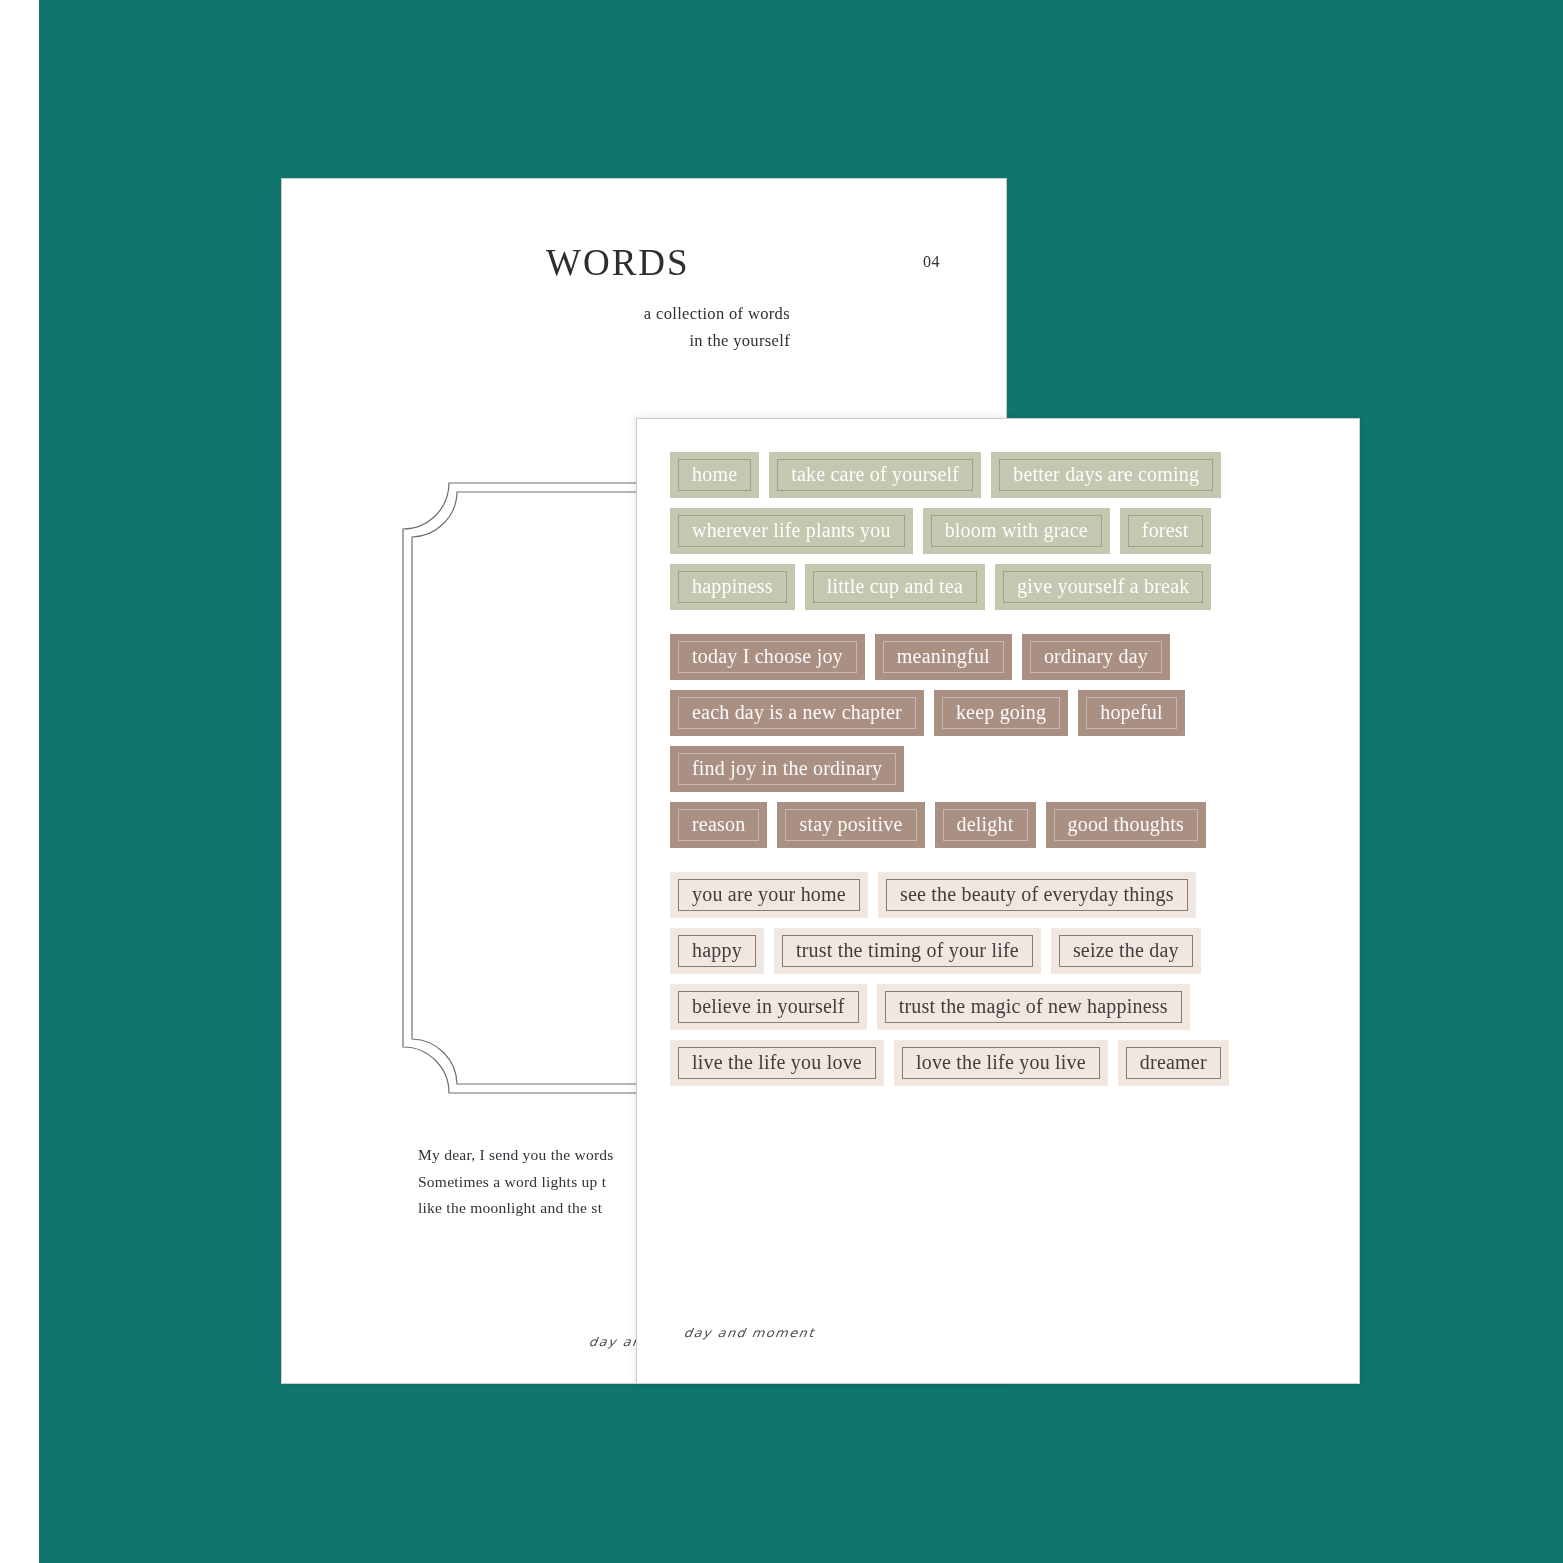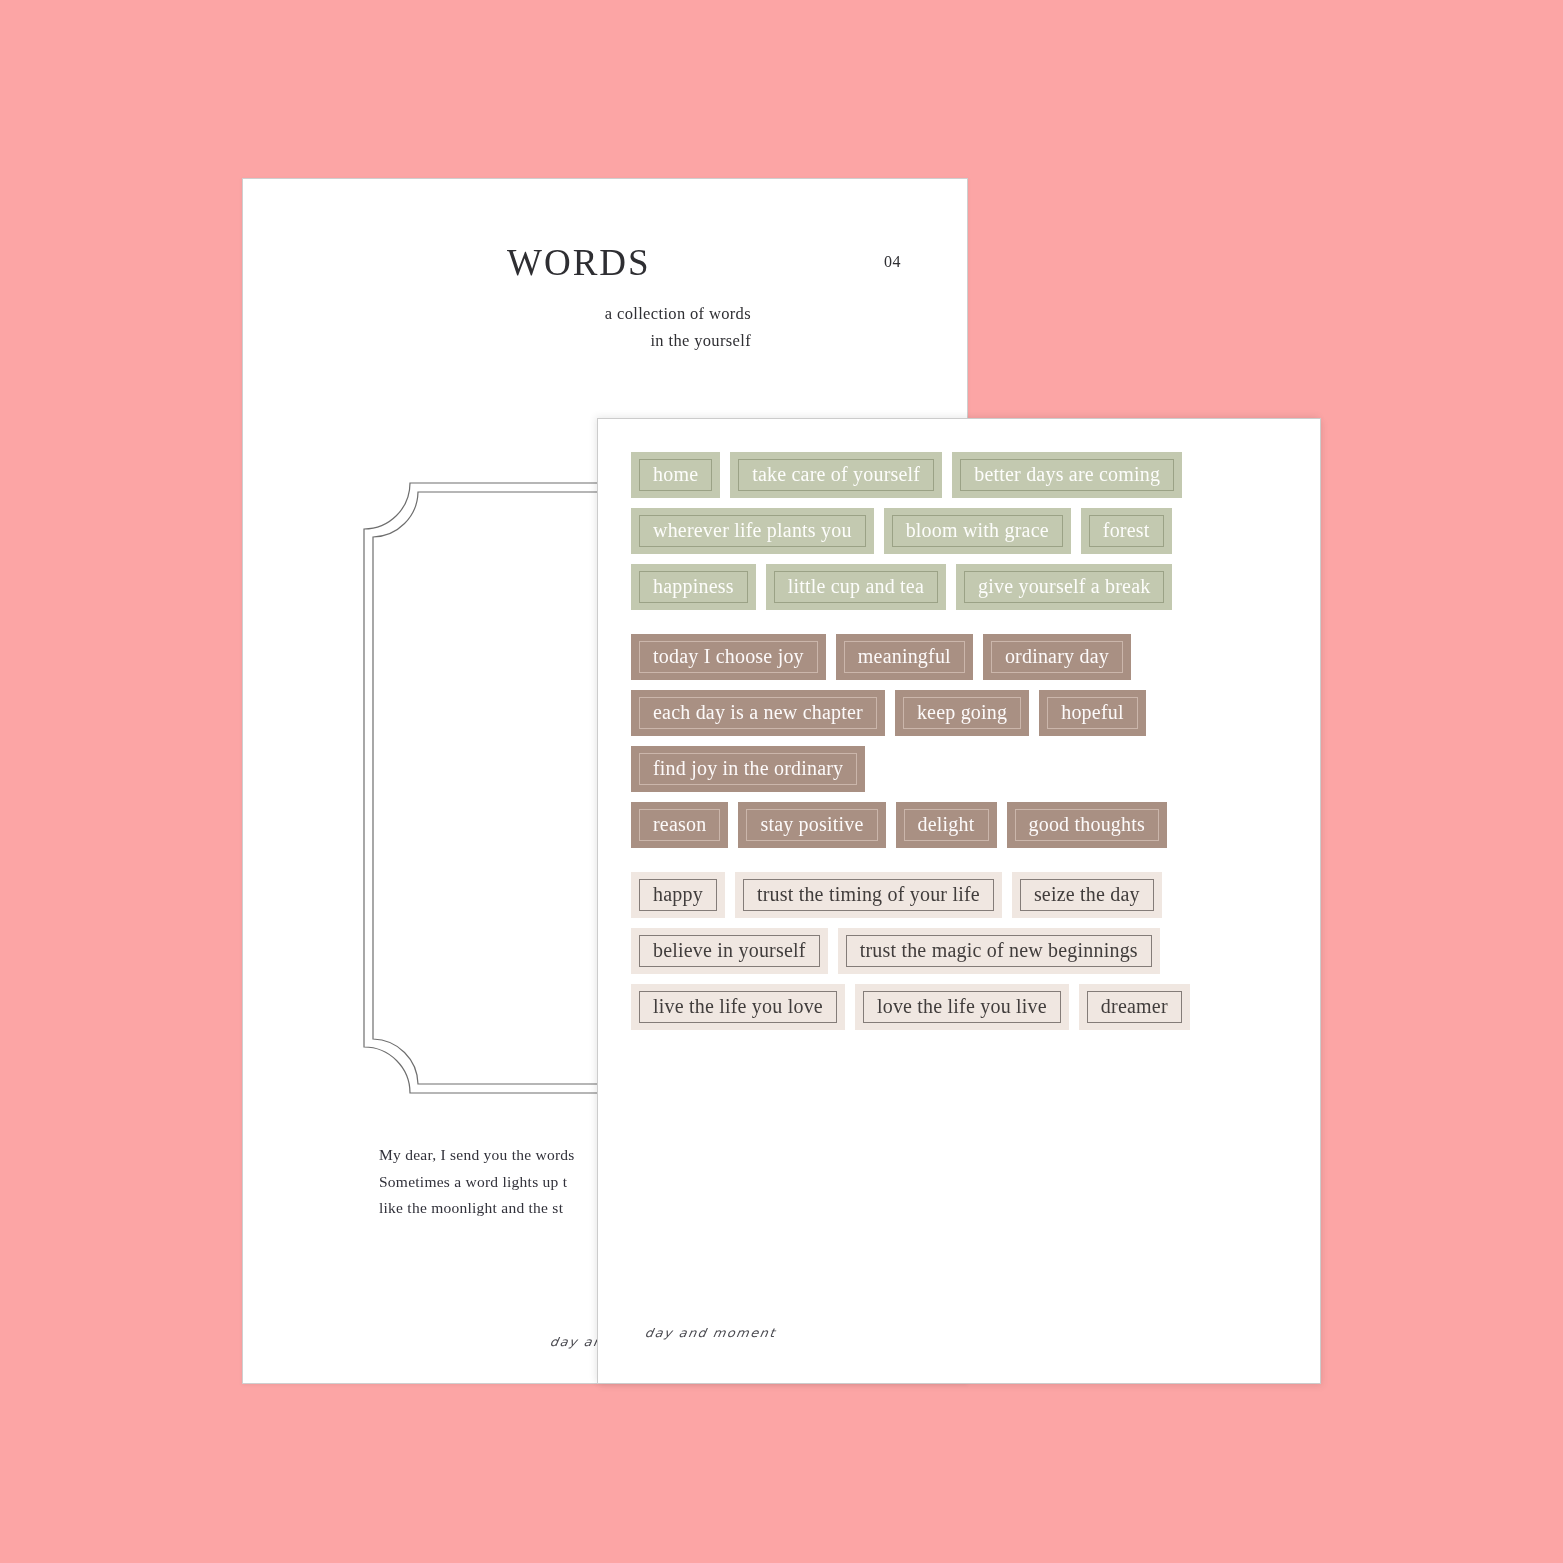--- a/index.html
+++ b/index.html
@@ -13,21 +13,22 @@
     height: 1563px;
     position: relative;
     overflow: hidden;
     font-family: "Liberation Serif", "DejaVu Serif", serif;
     color: #3c3c3c;
   }
 
   #stage {
     position: absolute;
     inset: 0;
-    background: #fca5a5;
+    background: #0f766e;
+    margin-left: 39px;
   }
 
   
   .sheet {
     position: absolute;
     background: #ffffff;
     box-sizing: border-box;
   }
 
   #back-sheet {
@@ -343,20 +344,32 @@
               <div class="inner">
                 <span class="label">good thoughts</span>
               </div>
             </div>
           </div>
         </div>
         <div class="group g-cream">
           <div class="row">
             <div class="sticker">
               <div class="inner">
+                <span class="label">you are your home</span>
+              </div>
+            </div>
+            <div class="sticker">
+              <div class="inner">
+                <span class="label">see the beauty of everyday things</span>
+              </div>
+            </div>
+          </div>
+          <div class="row">
+            <div class="sticker">
+              <div class="inner">
                 <span class="label">happy</span>
               </div>
             </div>
             <div class="sticker">
               <div class="inner">
                 <span class="label">trust the timing of your life</span>
               </div>
             </div>
             <div class="sticker">
               <div class="inner">
@@ -365,21 +378,21 @@
             </div>
           </div>
           <div class="row">
             <div class="sticker">
               <div class="inner">
                 <span class="label">believe in yourself</span>
               </div>
             </div>
             <div class="sticker">
               <div class="inner">
-                <span class="label">trust the magic of new beginnings</span>
+                <span class="label">trust the magic of new happiness</span>
               </div>
             </div>
           </div>
           <div class="row">
             <div class="sticker">
               <div class="inner">
                 <span class="label">live the life you love</span>
               </div>
             </div>
             <div class="sticker">

